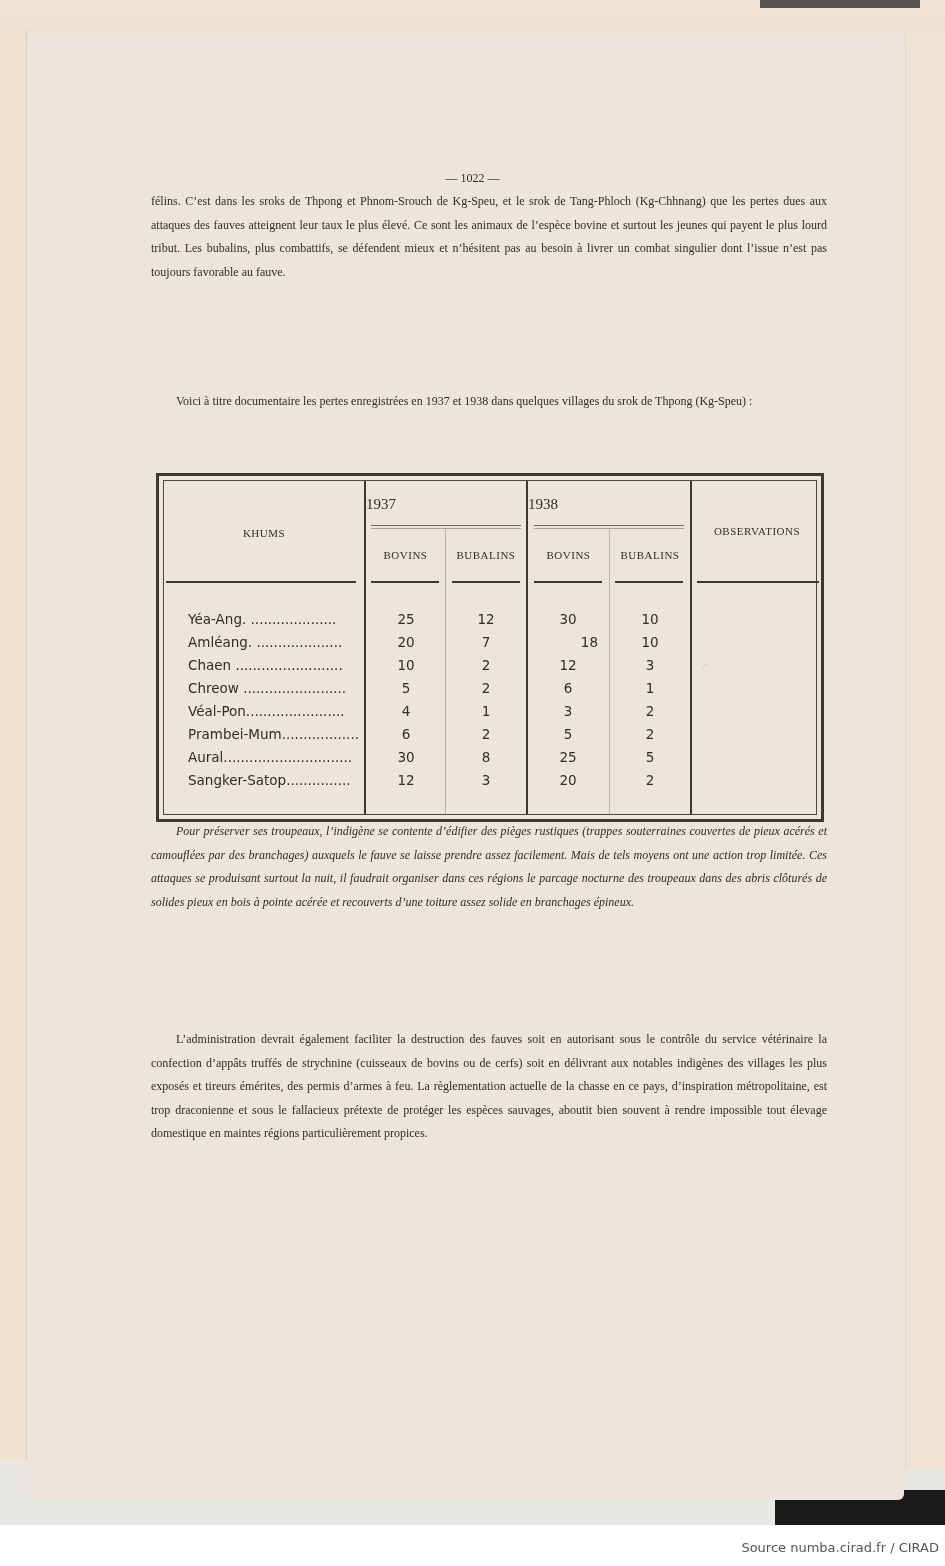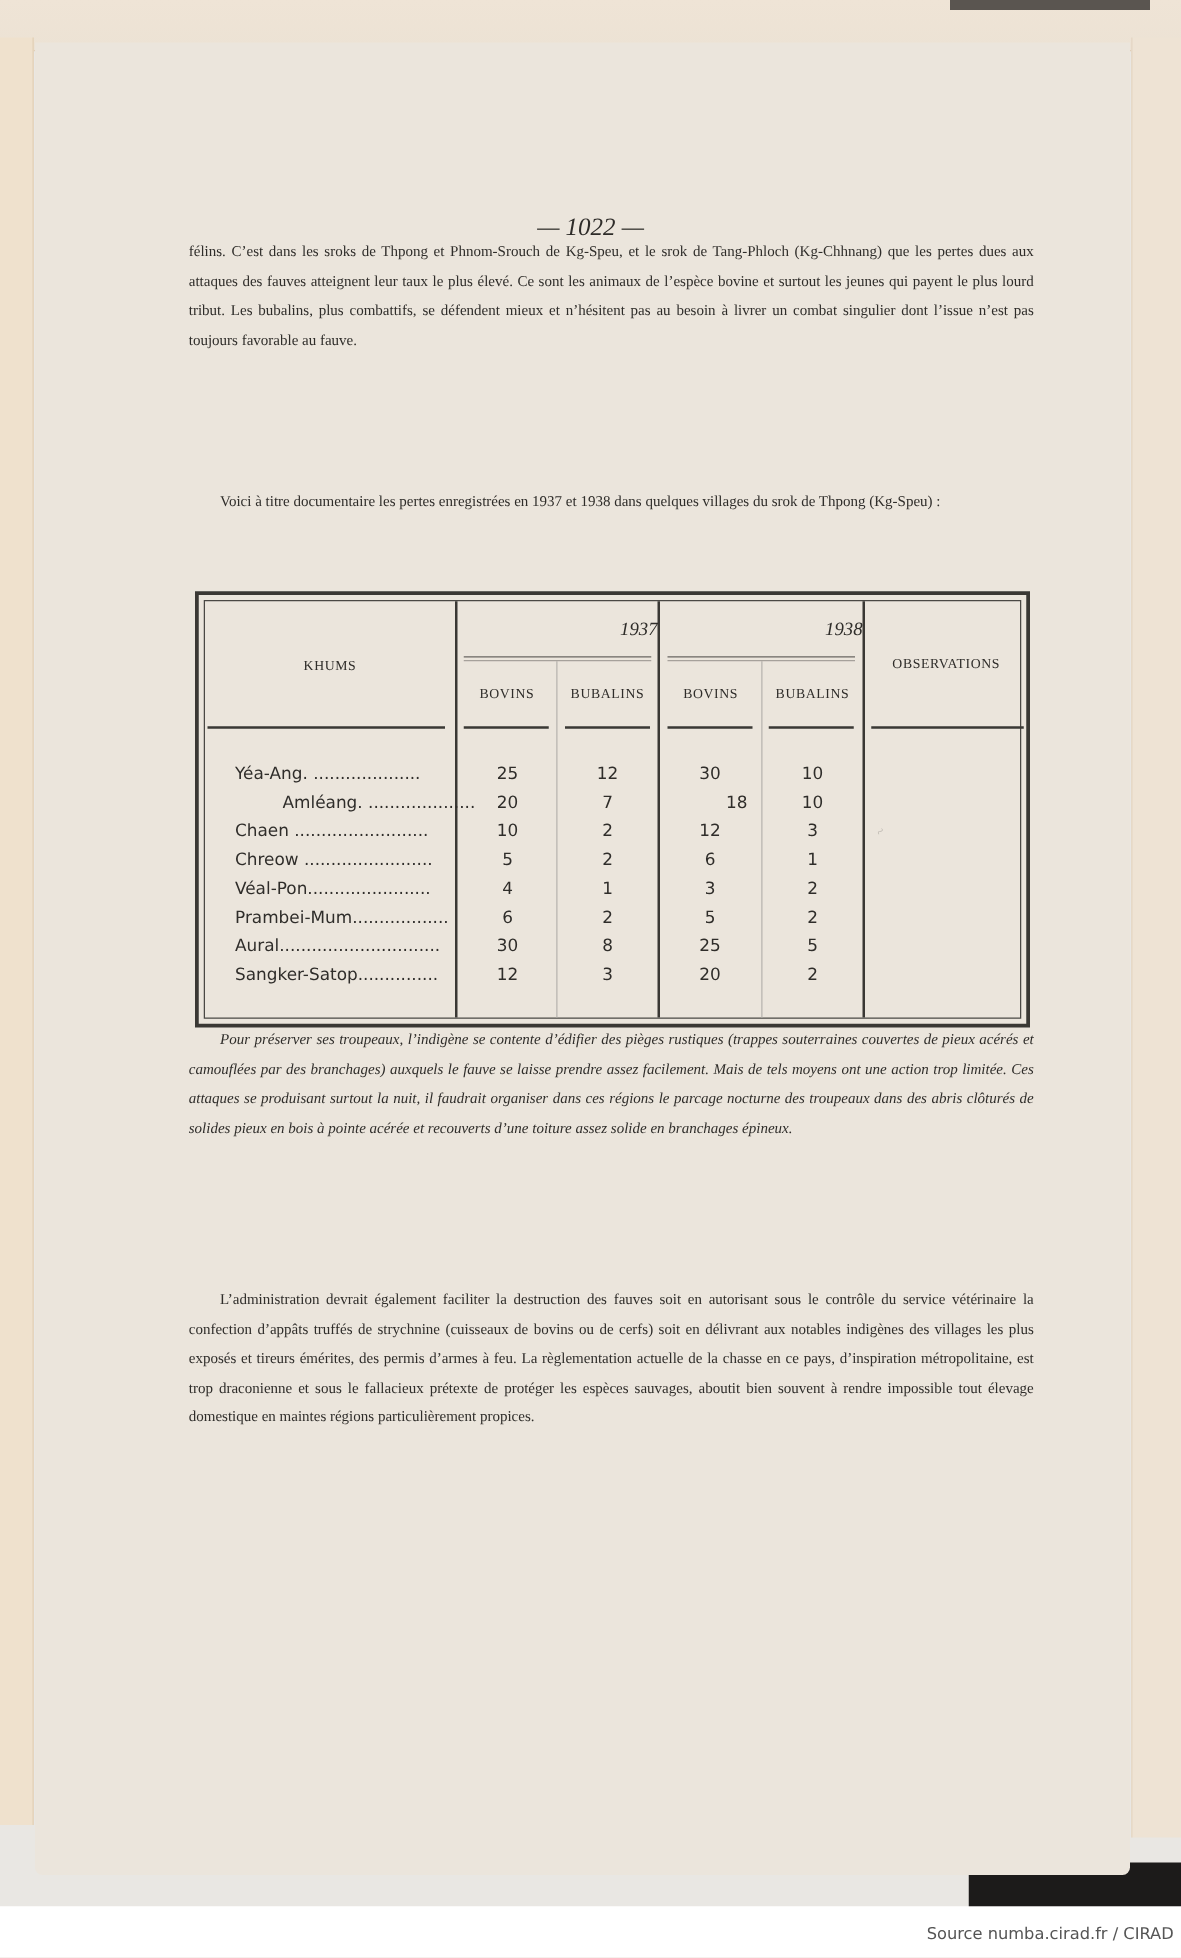--- a/index.html
+++ b/index.html
@@ -37,21 +37,21 @@
       position: absolute; left: 775px; top: 1490px; width: 170px; height: 35px;
       background: #1c1b1a;
     }
     .page {
       position: absolute; left: 28px; top: 34px; width: 876px; height: 1466px;
       background: #ebe5dc;
       border-radius: 0 0 6px 6px;
     }
     .page-number {
       position: absolute; left: 0; width: 945px; top: 171px;
-      text-align: center; font-size: 20px; color: #2e2c29; font-style: italic;
+      text-align: center; font-size: 12px; color: #2e2c29;
     }
     .para {
       position: absolute; left: 151px; width: 676px;
       font-size: 12px; line-height: 23.6px; color: #2f2d2a;
       text-align: justify;
       text-indent: 0;
     }
     .para.indent { text-indent: 25px; }
     .p1 { top: 190px; }
     .p2 { top: 390px; }
@@ -70,21 +70,21 @@
     }
     .vline { position: absolute; top: 0; bottom: 0; background: #3a3834; }
     .vthin { position: absolute; background: #b8b4ae; width: 1px; }
     .hline { position: absolute; height: 2px; background: #3a3834; }
     .hthin { position: absolute; height: 1px; background: #6a6661; }
     .hdr {
       position: absolute; font-size: 11px; letter-spacing: 0.5px;
       color: #2f2d2a; text-align: center;
     }
     .year {
-      position: absolute; font-size: 15px; color: #2f2d2a; text-align: right; font-style: italic;
+      position: absolute; font-size: 15px; color: #2f2d2a; text-align: left;
     }
     .row-name {
       position: absolute; left: 24px; width: 176px;
       font-size: 13.5px; color: #2f2d2a;
       white-space: nowrap; overflow: hidden;
       font-family: "DejaVu Sans", sans-serif;
     }
     .cell {
       position: absolute; font-size: 13.5px; color: #2f2d2a; text-align: center;
       font-family: "DejaVu Sans", sans-serif; width: 60px;
@@ -147,21 +147,21 @@
     <div class="hdr" style="left:528px;width:130px;top:44px;">OBSERVATIONS</div>
 
     <div>
       <div class="row-name" style="top:130px;">Yéa-Ang. ....................</div>
       <div class="cell" style="left:212px;top:130px;">25</div>
       <div class="cell" style="left:292px;top:130px;">12</div>
       <div class="cell" style="left:374px;top:130px;">30</div>
       <div class="cell" style="left:456px;top:130px;">10</div>
     </div>
     <div>
-      <div class="row-name" style="top:153px;margin-left:38px;">Amléang. ....................</div>
+      <div class="row-name" style="top:153px;">Amléang. ....................</div>
       <div class="cell" style="left:212px;top:153px;">20</div>
       <div class="cell" style="left:292px;top:153px;">7</div>
       <div class="cell" style="left:374px;top:153px;text-align:right;">18</div>
       <div class="cell" style="left:456px;top:153px;">10</div>
     </div>
     <div>
       <div class="row-name" style="top:176px;">Chaen .........................</div>
       <div class="cell" style="left:212px;top:176px;">10</div>
       <div class="cell" style="left:292px;top:176px;">2</div>
       <div class="cell" style="left:374px;top:176px;">12</div>

